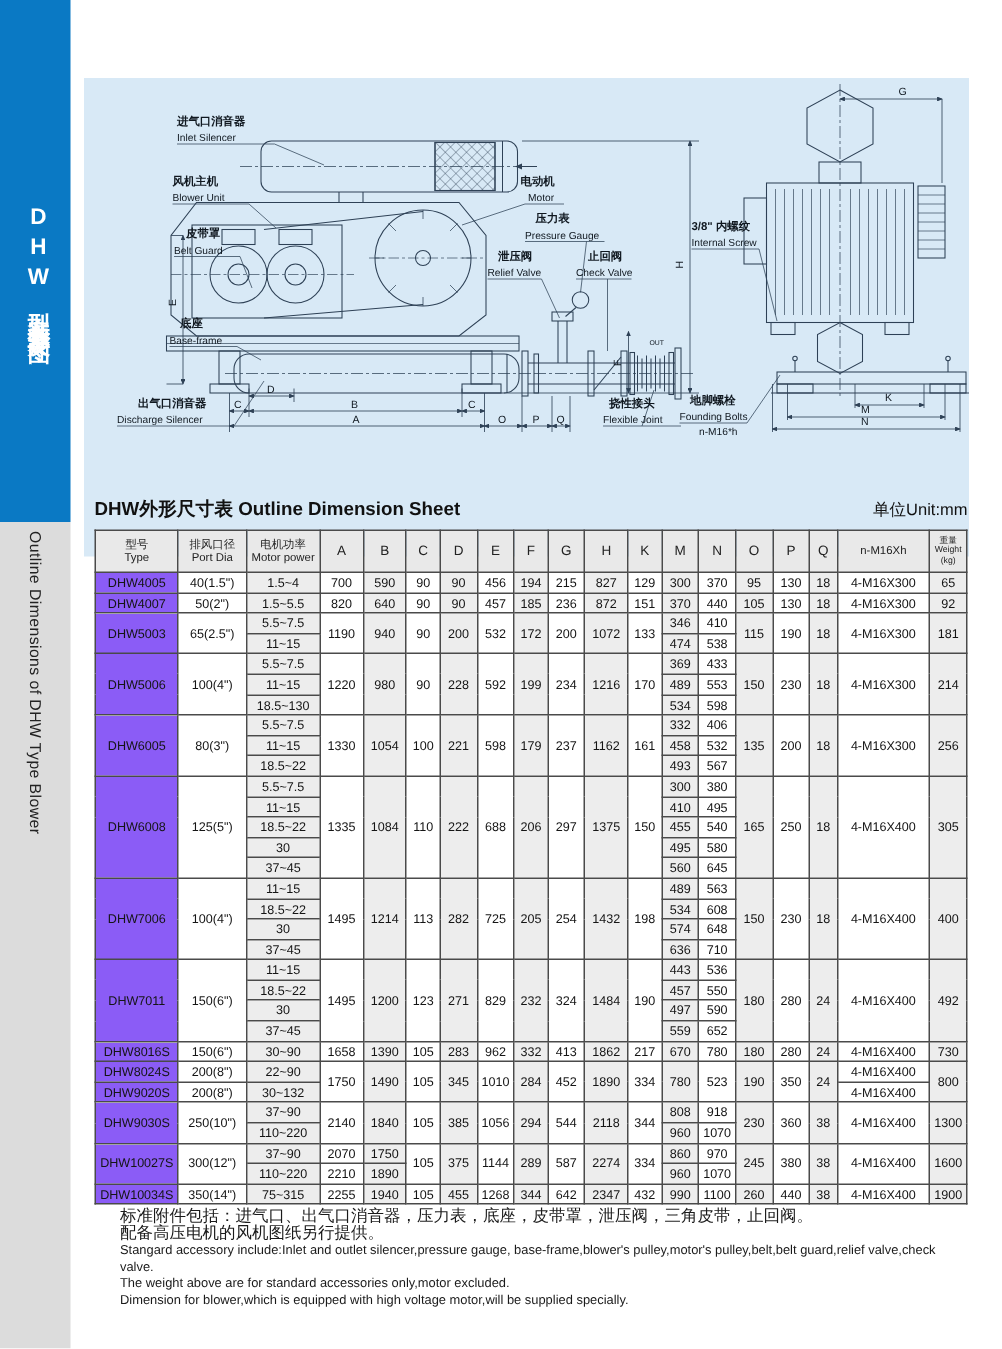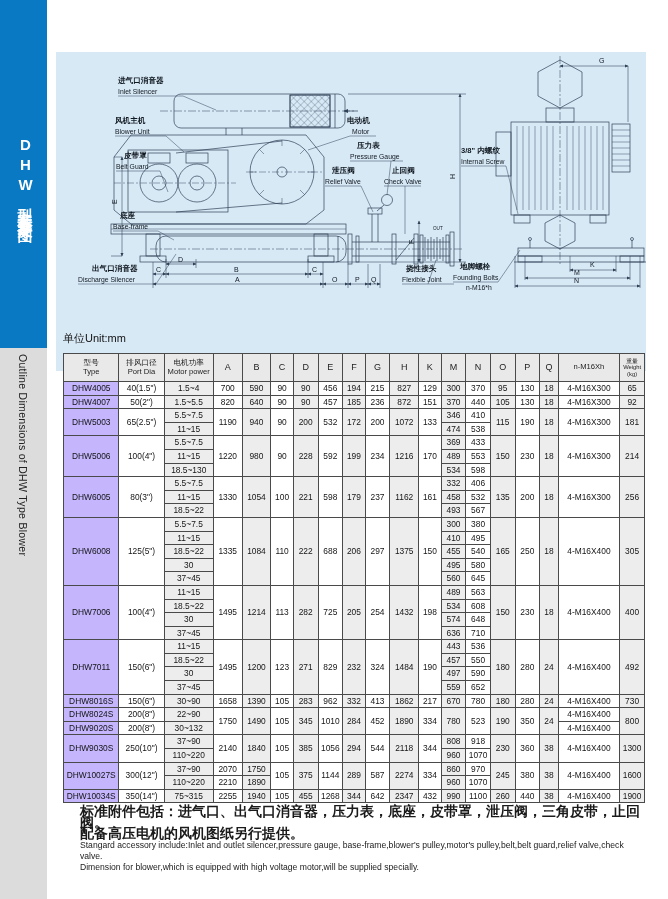--- a/index.html
+++ b/index.html
@@ -30,25 +30,25 @@
   .sheet-head{position:absolute;left:63px;top:331px;width:582px;display:flex;justify-content:space-between;align-items:baseline}
   .sheet-title{font-size:12.5px;font-weight:bold}
   .sheet-unit{font-size:11px;font-weight:normal}
   
   table{position:absolute;left:63px;top:353px;width:582px;border-collapse:collapse;table-layout:fixed}
   th,td{border:0.8px solid #4a4a4a;text-align:center;vertical-align:middle;padding:0;overflow:hidden}
   th{font-size:7.6px;font-weight:normal;background:#e9e9e9;white-space:pre-line;line-height:8.6px;height:27px;color:#222}
   th.dim{font-size:9px}
   th.tiny{font-size:5.8px;line-height:6.2px}
   td{font-size:8.4px;line-height:12.6px;height:12.6px;white-space:nowrap;color:#151515}
-  td.c-model{background:#c4b5fd}
+  td.c-model{background:#8b5cf6}
   td.c-shade{background:#ededed}
   
   .notes{position:absolute;left:80px;top:806px;width:566px}
-  .notes .zh{font-size:14px;line-height:11.2px;font-weight:bold;color:#1a1a1a}
+  .notes .zh{font-size:11px;line-height:11.2px;font-weight:normal;color:#1a1a1a}
   .notes .en{font-size:8.6px;line-height:11px;color:#1a1a1a}
 </style>
 </head>
 <body>
 
 <div class="sb-blue"></div>
 <div class="sb-gray"></div>
 <div class="sb-zh">DHW型安装外形尺寸图</div>
 <div class="sb-en">Outline Dimensions of DHW Type Blower</div>
 
@@ -300,20 +300,21 @@
     <text class="t-zh" x="350" y="219">挠性接头</text>
     <text class="t-en" x="346" y="230">Flexible Joint</text>
     <text class="t-zh" x="404" y="217">地脚螺栓</text>
     <text class="t-en" x="397" y="228">Founding Bolts</text>
     <text class="t-en" x="410" y="238">n-M16*h</text>
   </g>
 </svg>
 </div>
 
 <div class="sheet-head">
+  <span class="sheet-title">DHW外形尺寸表 Outline Dimension Sheet</span>
   <span class="sheet-unit">单位Unit:mm</span>
 </div>
 
 <table>
   <colgroup>
       <col style="width: 54px;">
       <col style="width: 44px;">
       <col style="width: 48px;">
       <col style="width: 28px;">
       <col style="width: 28px;">
@@ -727,14 +728,15 @@
         <td>4-M16X400</td>
         <td class="c-shade">1900</td>
       </tr>
     </tbody>
 </table>
 
 <div class="notes">
   <div class="zh">标准附件包括：进气口、出气口消音器，压力表，底座，皮带罩，泄压阀，三角皮带，止回阀。</div>
   <div class="zh">配备高压电机的风机图纸另行提供。</div>
   <div class="en">Stangard accessory include:Inlet and outlet silencer,pressure gauge, base-frame,blower's pulley,motor's pulley,belt,belt guard,relief valve,check valve.</div>
+  <div class="en">The weight above are for standard accessories only,motor excluded.</div>
   <div class="en">Dimension for blower,which is equipped with high voltage motor,will be supplied specially.</div>
 </div>
 
 </body></html>

